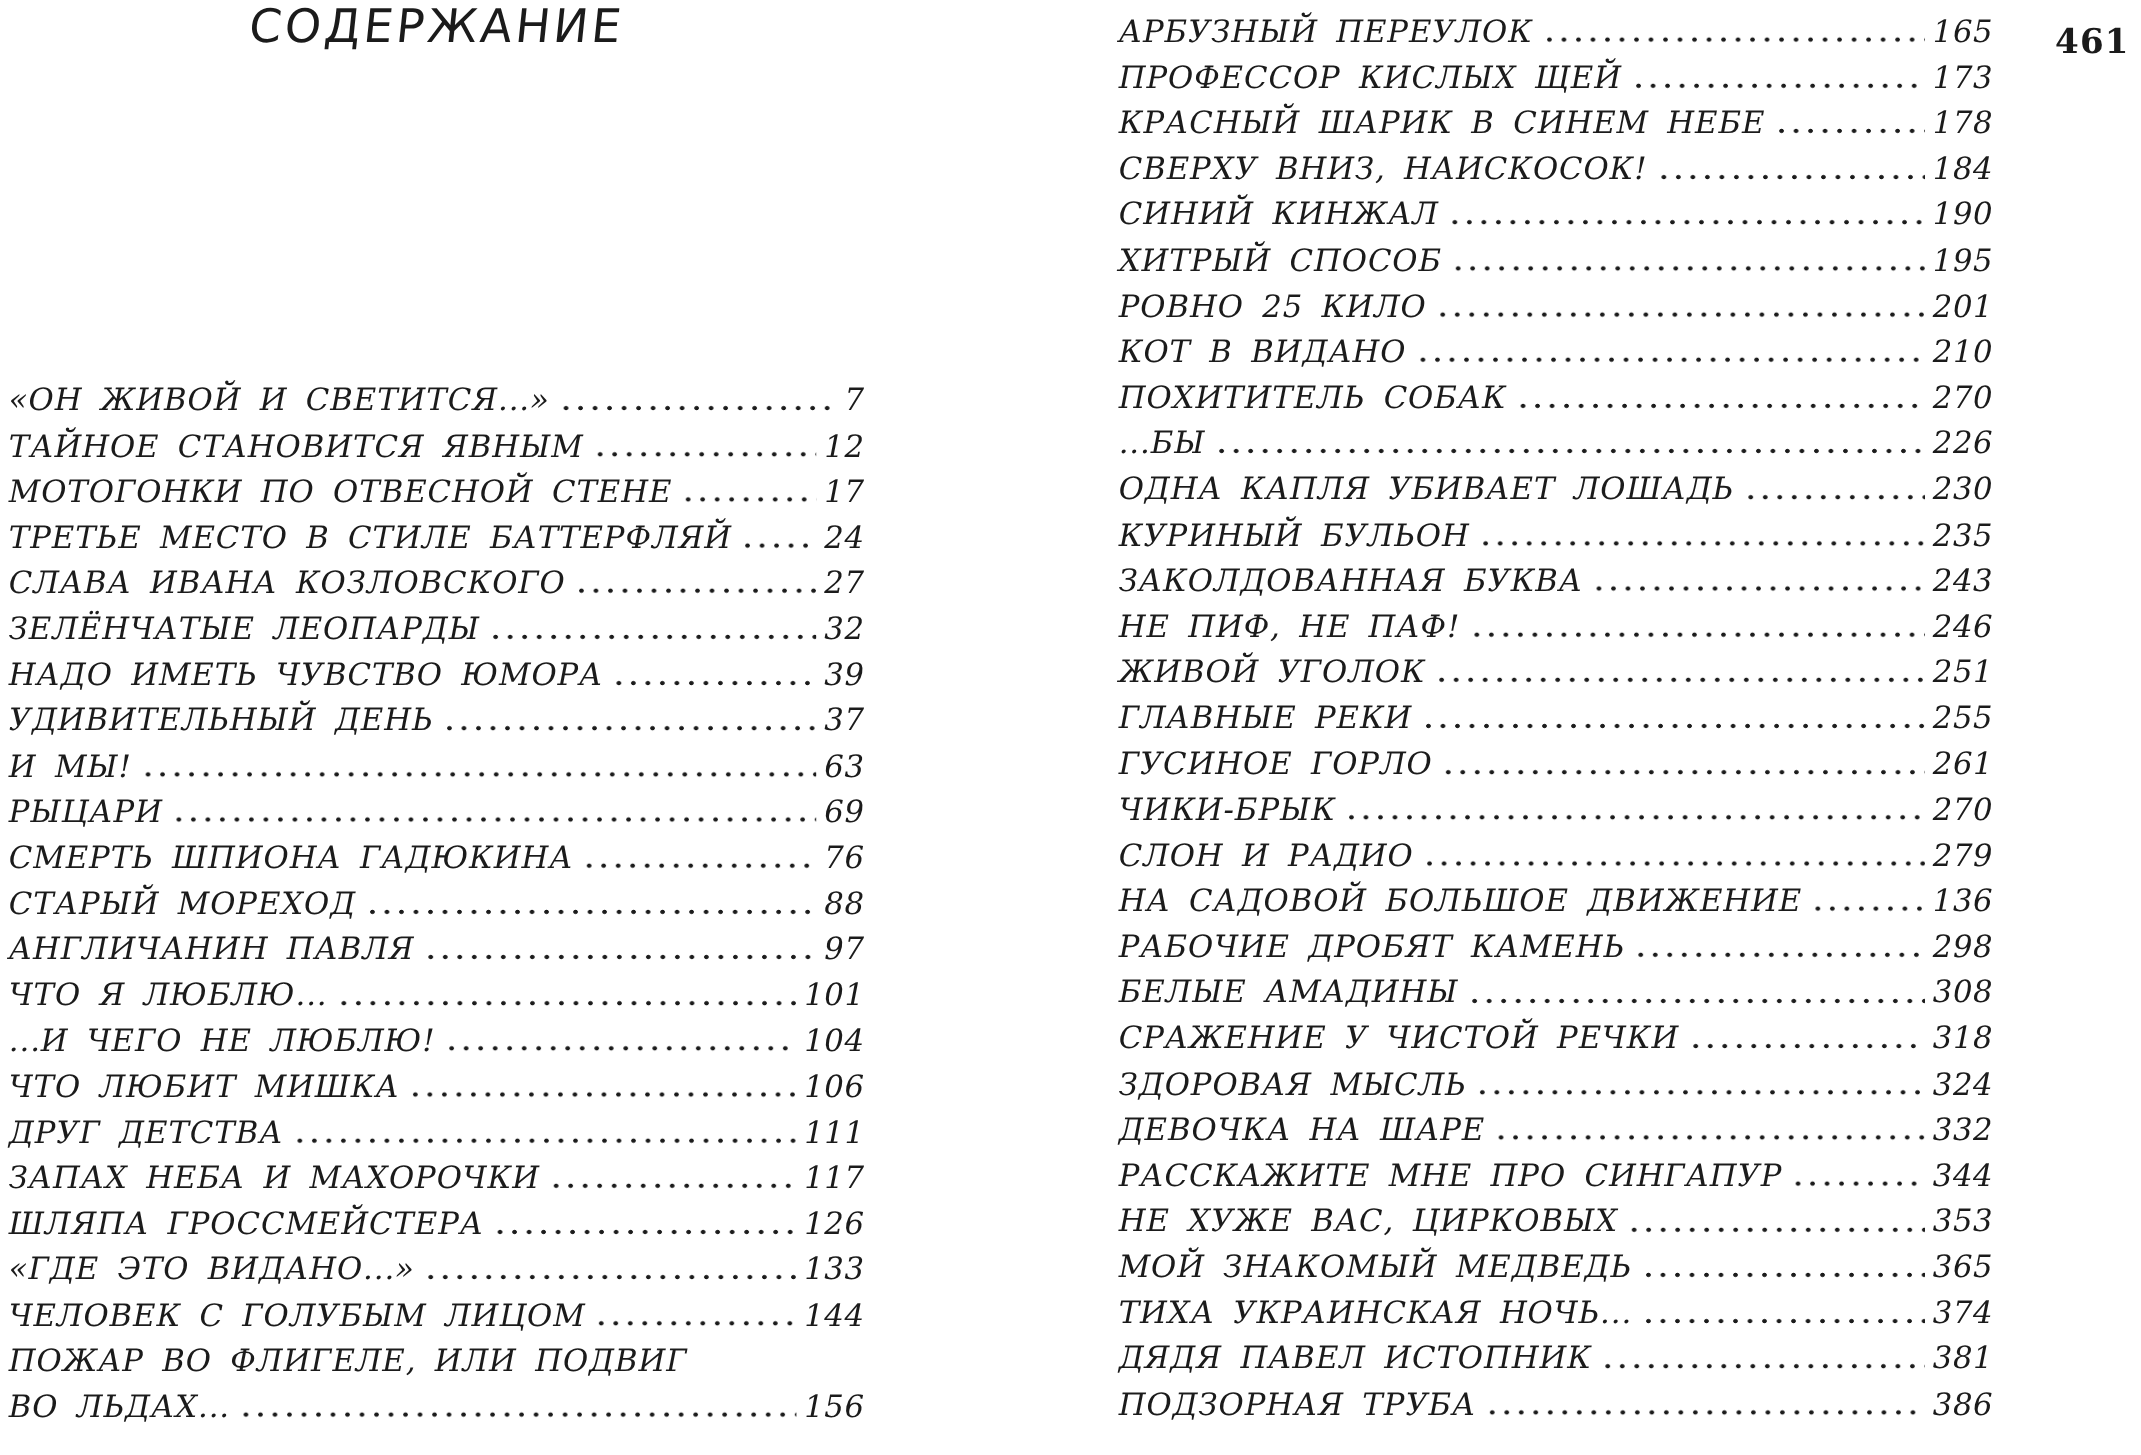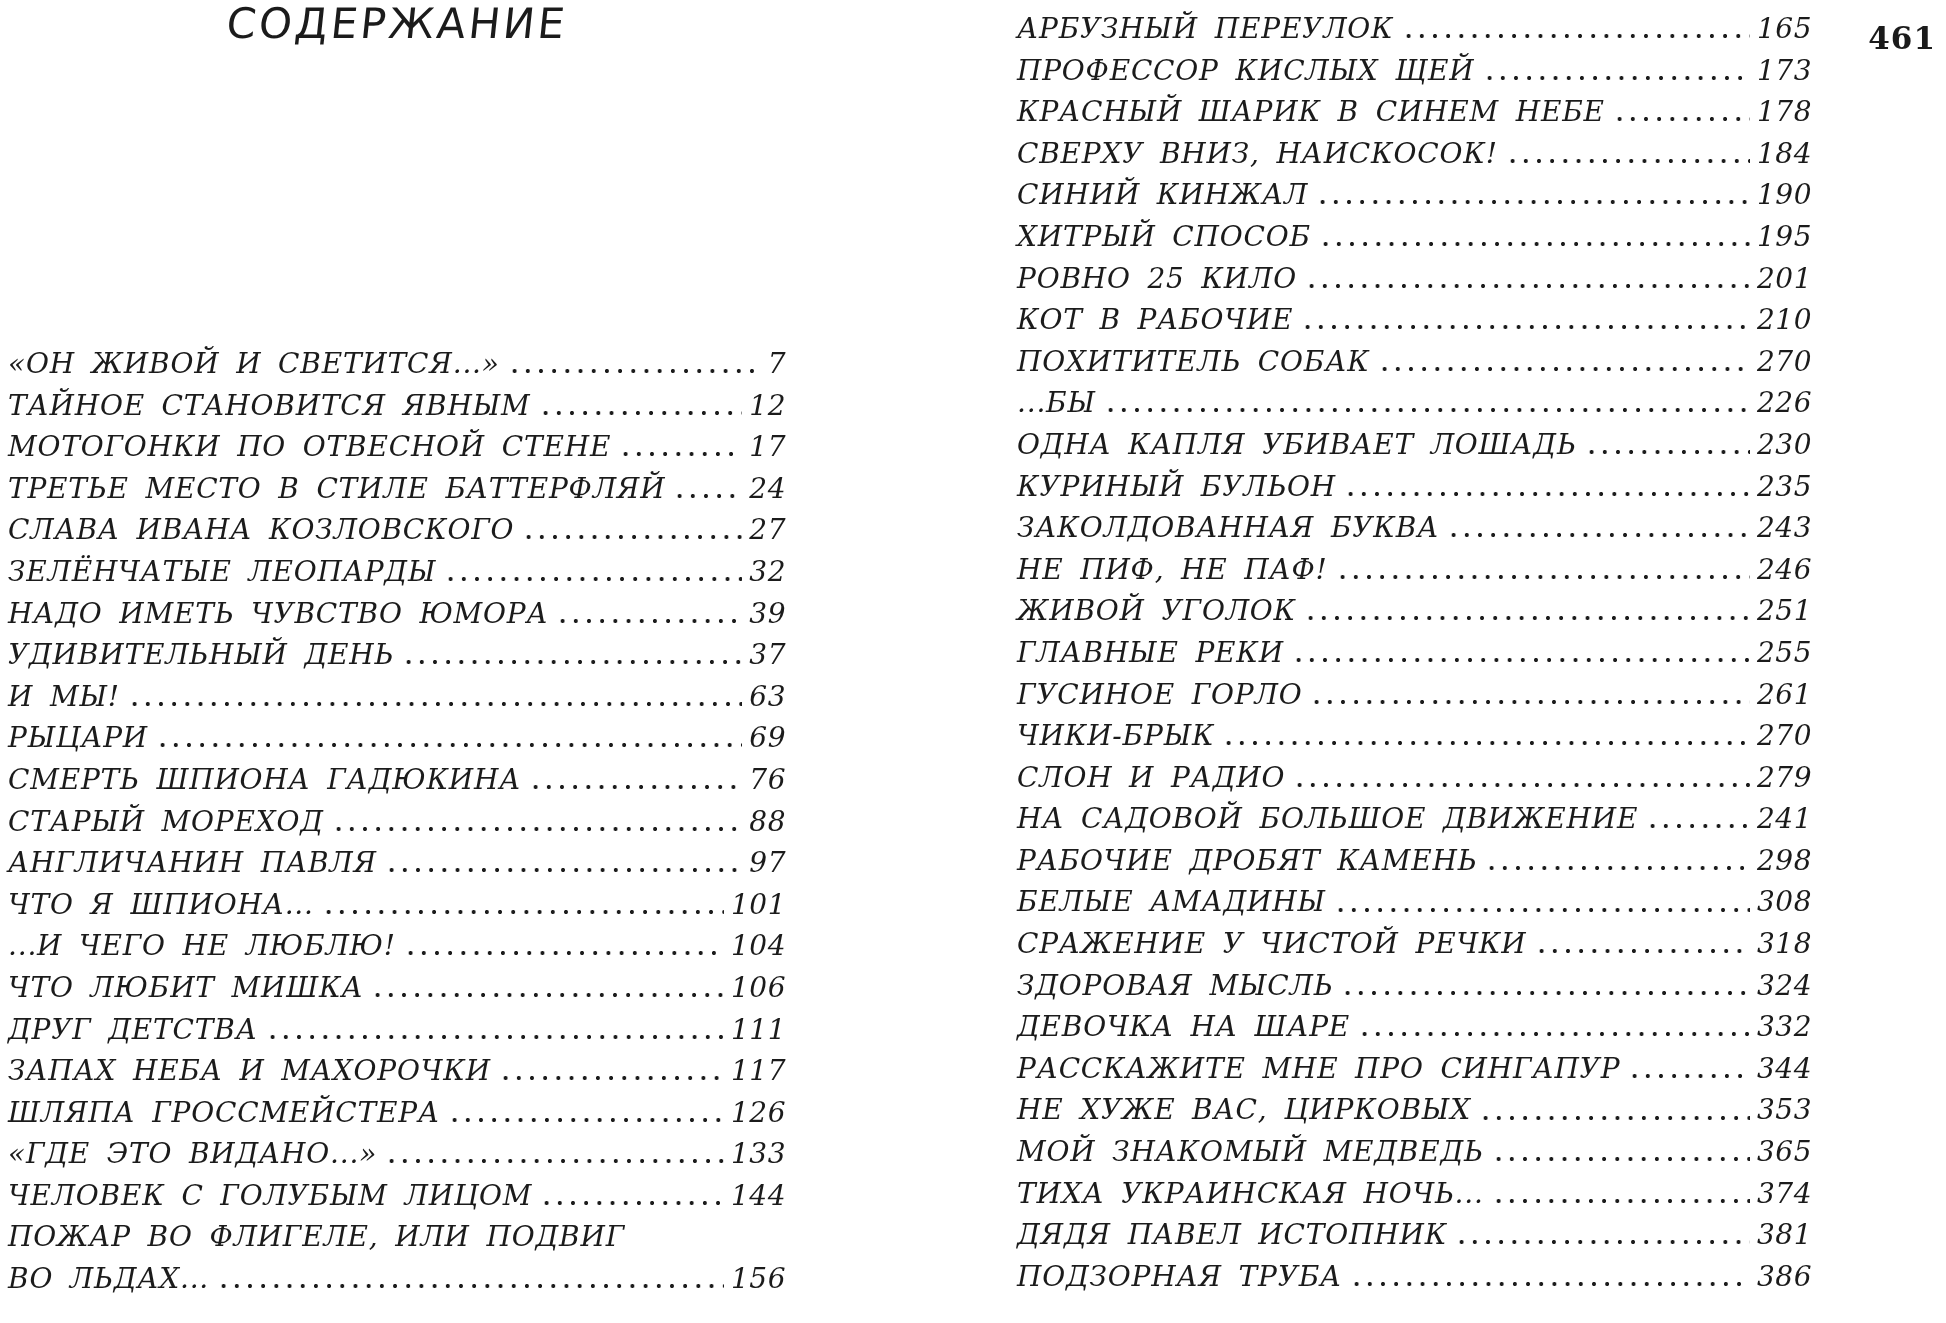--- a/index.html
+++ b/index.html
@@ -107,21 +107,21 @@
         <span class="t">СТАРЫЙ МОРЕХОД</span>
         <span class="leader"></span>
         <span class="p">88</span>
       </div>
       <div class="row">
         <span class="t">АНГЛИЧАНИН ПАВЛЯ</span>
         <span class="leader"></span>
         <span class="p">97</span>
       </div>
       <div class="row">
-        <span class="t">ЧТО Я ШПИОНА...</span>
+        <span class="t">ЧТО Я ЛЮБЛЮ...</span>
         <span class="leader"></span>
         <span class="p">101</span>
       </div>
       <div class="row">
         <span class="t">...И ЧЕГО НЕ ЛЮБЛЮ!</span>
         <span class="leader"></span>
         <span class="p">104</span>
       </div>
       <div class="row">
         <span class="t">ЧТО ЛЮБИТ МИШКА</span>
@@ -195,21 +195,21 @@
         <span class="t">ХИТРЫЙ СПОСОБ</span>
         <span class="leader"></span>
         <span class="p">195</span>
       </div>
       <div class="row">
         <span class="t">РОВНО 25 КИЛО</span>
         <span class="leader"></span>
         <span class="p">201</span>
       </div>
       <div class="row">
-        <span class="t">КОТ В РАБОЧИЕ</span>
+        <span class="t">КОТ В ВИДАНО</span>
         <span class="leader"></span>
         <span class="p">210</span>
       </div>
       <div class="row">
         <span class="t">ПОХИТИТЕЛЬ СОБАК</span>
         <span class="leader"></span>
         <span class="p">270</span>
       </div>
       <div class="row">
         <span class="t">...БЫ</span>
@@ -257,21 +257,21 @@
         <span class="p">270</span>
       </div>
       <div class="row">
         <span class="t">СЛОН И РАДИО</span>
         <span class="leader"></span>
         <span class="p">279</span>
       </div>
       <div class="row">
         <span class="t">НА САДОВОЙ БОЛЬШОЕ ДВИЖЕНИЕ</span>
         <span class="leader"></span>
-        <span class="p">241</span>
+        <span class="p">136</span>
       </div>
       <div class="row">
         <span class="t">РАБОЧИЕ ДРОБЯТ КАМЕНЬ</span>
         <span class="leader"></span>
         <span class="p">298</span>
       </div>
       <div class="row">
         <span class="t">БЕЛЫЕ АМАДИНЫ</span>
         <span class="leader"></span>
         <span class="p">308</span>

